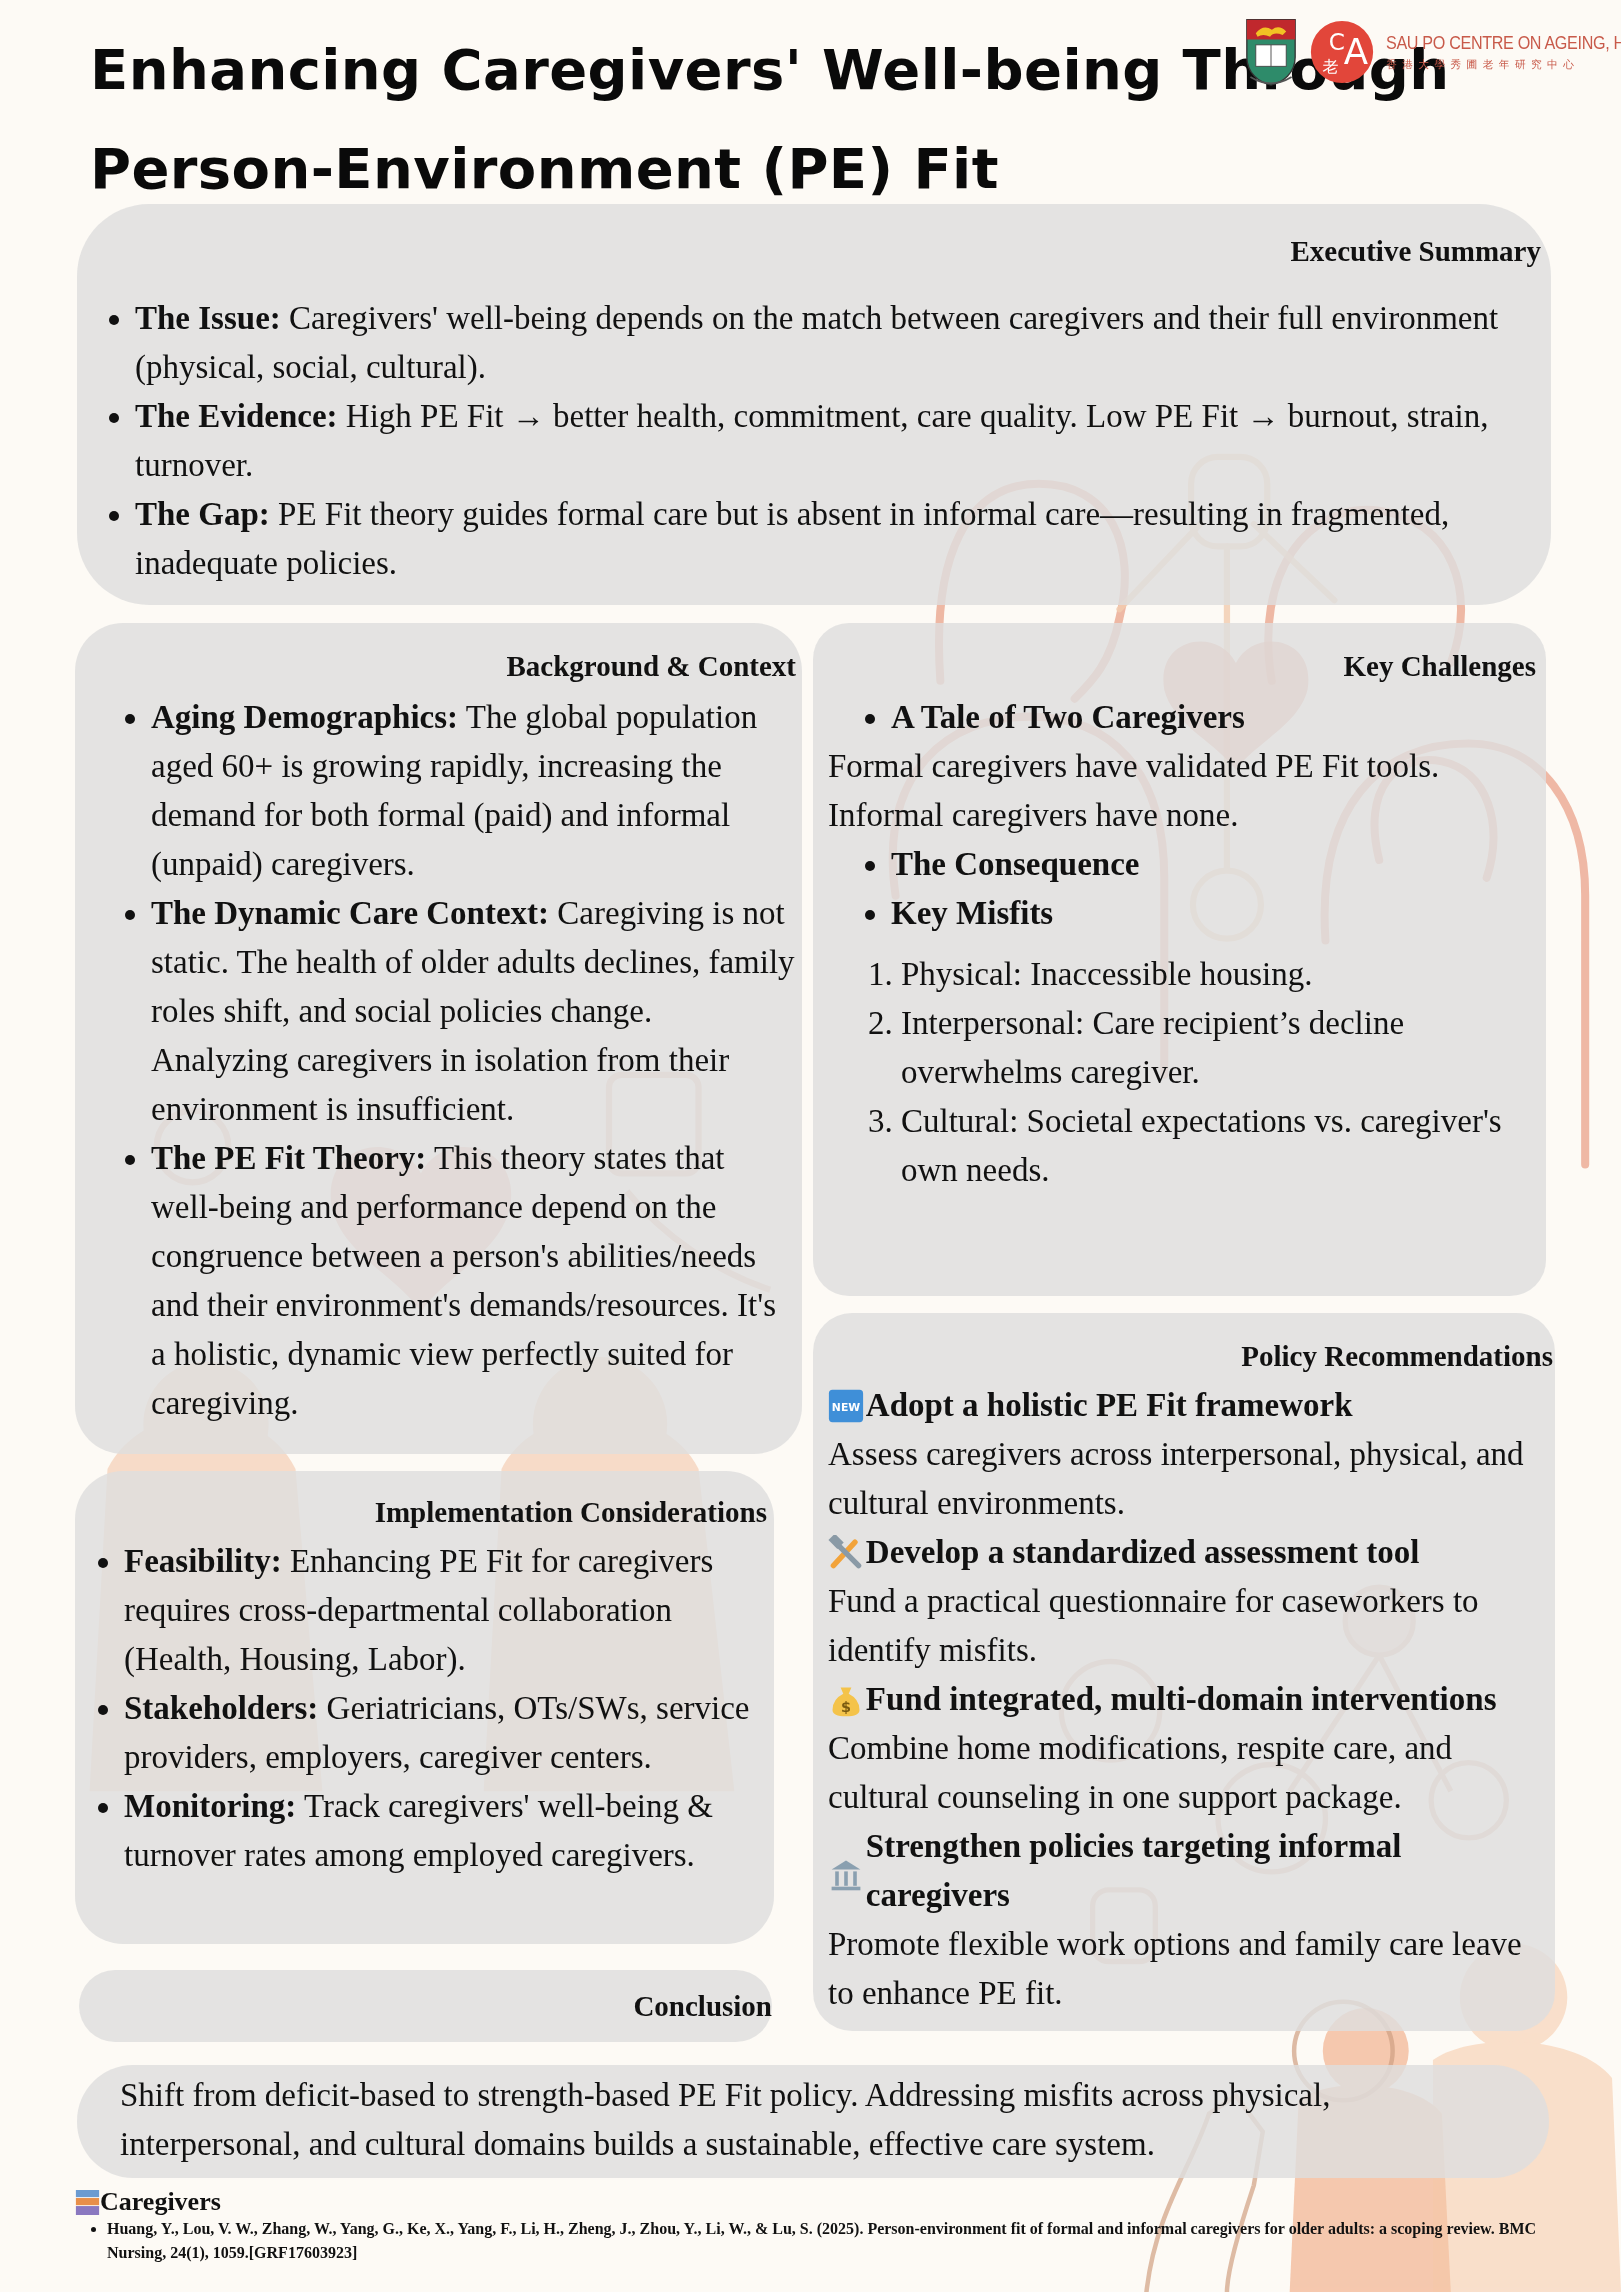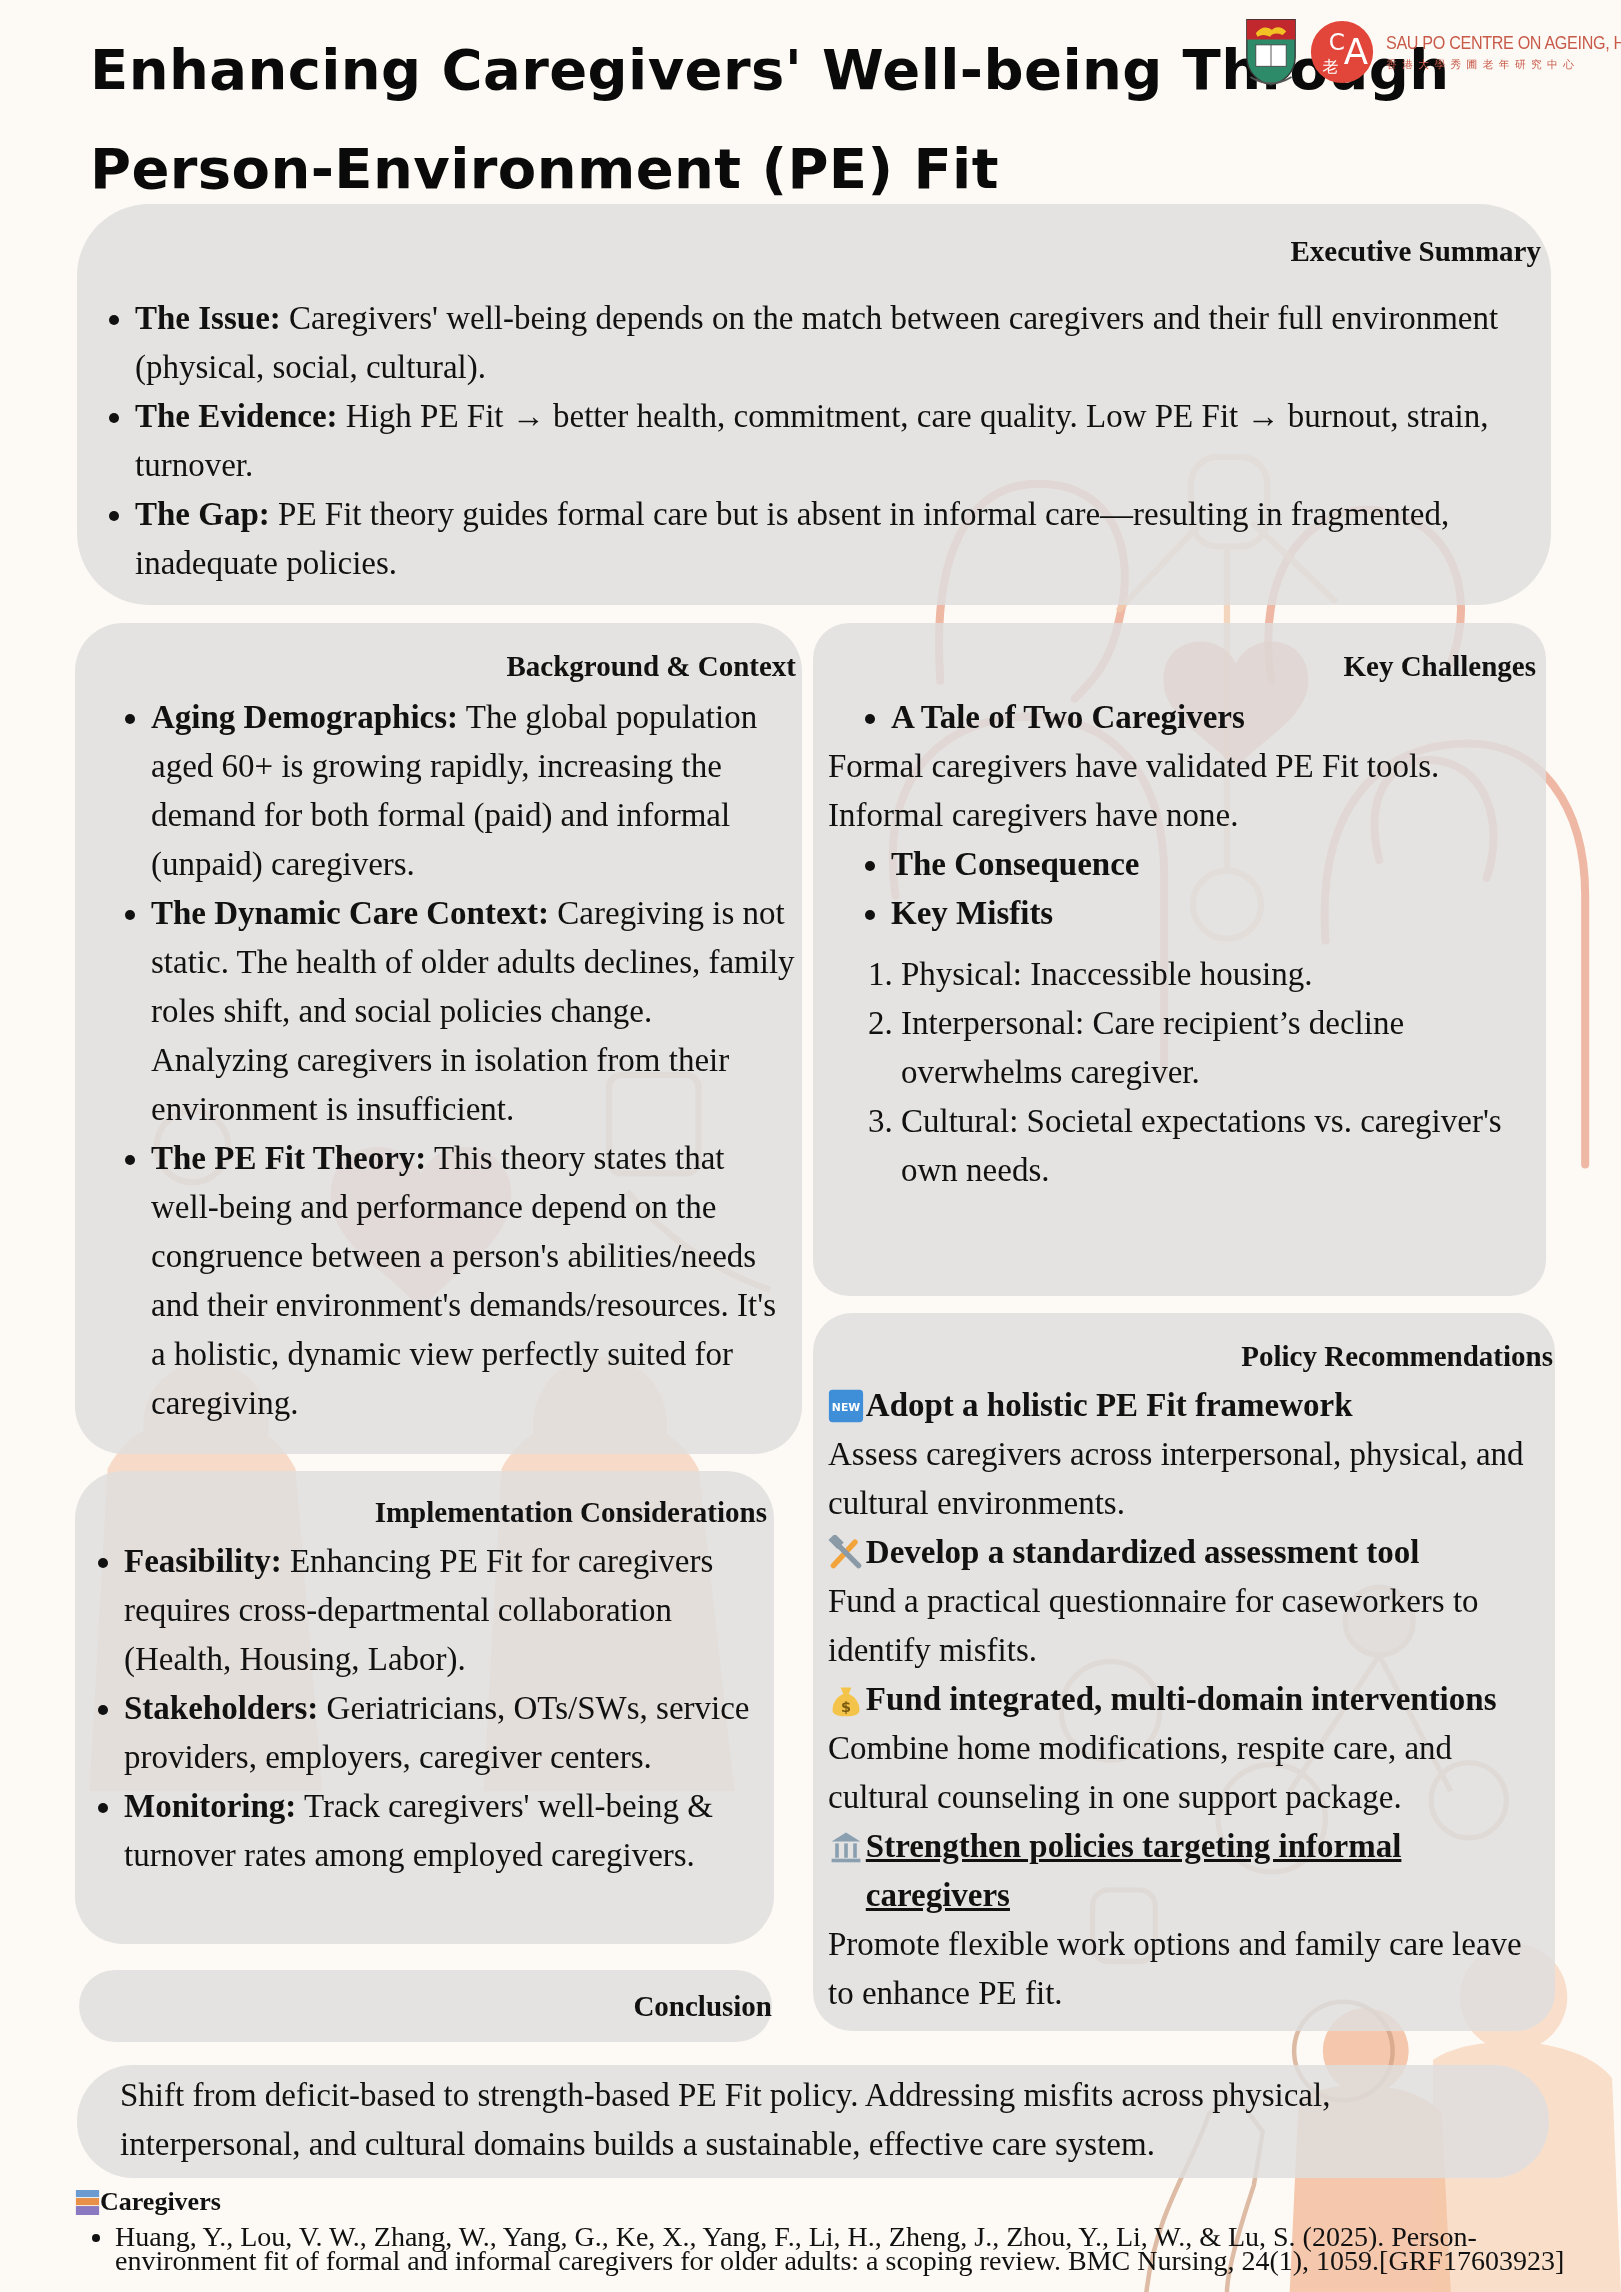--- a/index.html
+++ b/index.html
@@ -31,21 +31,21 @@
   .heading { text-align: right; font-weight: bold; font-size: 29px; line-height: 50px; }
   ul.b { margin: 0; padding-left: 45px; list-style: disc; }
   ul.b li { padding-left: 0; }
   b { font-weight: bold; }
   ol.n { margin: 12px; padding-left: 61px; }
   .policy-title { font-weight: bold; display: flex; align-items: center; }
   .emoji { display: inline-block; width: 36px; height: 36px; margin-right: 1.8px; flex: none; }
   .conclusion-text { font-size: 33px; line-height: 49px; }
   .refs { position: absolute; left: 75px; top: 2187px; z-index: 2; width: 1522px; }
   .refs-title { font-weight: bold; font-size: 26px; display: flex; align-items: center; }
-  .refs ul { margin: 8px; padding-left: 32px; font-size: 28px; line-height: 24px; }
+  .refs ul { margin: 0; padding-left: 32px; font-size: 16px; line-height: 24px; font-weight: bold; }
 </style>
 </head>
 <body>
 
 <svg class="deco" viewBox="0 0 1810 2560">
   <g fill="none" stroke="#e9a28a" stroke-width="9" stroke-linecap="round" opacity="0.75">
 
     <path d="M1050 760 C 1040 620, 1080 540, 1160 540 C 1240 540, 1270 610, 1250 690 C 1240 740, 1220 760, 1200 780"></path>
     <path d="M1420 760 C 1400 640, 1460 560, 1540 570 C 1620 580, 1650 660, 1620 740"></path>
     <path d="M1000 1000 C 980 860, 1060 800, 1150 800 C 1240 800, 1300 860, 1300 980 L 1300 1200"></path>
@@ -204,21 +204,21 @@
 
   <div class="policy-title">
     <svg class="emoji" viewBox="0 0 40 40" style="font-size:37px">
         <path d="M14 6 h12 l-3 7 q12 6 12 18 q0 7 -15 7 q-15 0 -15 -7 q0 -12 12 -18z" fill="#f4c34a"></path>
         <text x="20" y="33" text-anchor="middle" font-family="DejaVu Sans, sans-serif" font-size="16" fill="#7a5a10">$</text>
       </svg>
     <span>Fund integrated, multi-domain interventions</span>
   </div>
   <div>Combine home modifications, respite care, and cultural counseling in one support package.</div>
 
-  <div class="policy-title" style="align-items:flex-start;text-decoration:underline;">
+  <div class="policy-title" style="align-items:center;">
     <svg class="emoji" viewBox="0 0 40 40" style="margin-top:7.2px;">
         <path d="M4 14 L20 4 L36 14 Z" fill="#8aa0b0"></path>
         <rect x="8" y="16" width="4" height="16" fill="#8aa0b0"></rect>
         <rect x="18" y="16" width="4" height="16" fill="#8aa0b0"></rect>
         <rect x="28" y="16" width="4" height="16" fill="#8aa0b0"></rect>
         <rect x="4" y="33" width="32" height="4" fill="#8aa0b0"></rect>
       </svg>
     <span>Strengthen policies targeting informal caregivers</span>
   </div>
   <div>Promote flexible work options and family care leave to enhance PE fit.</div>

